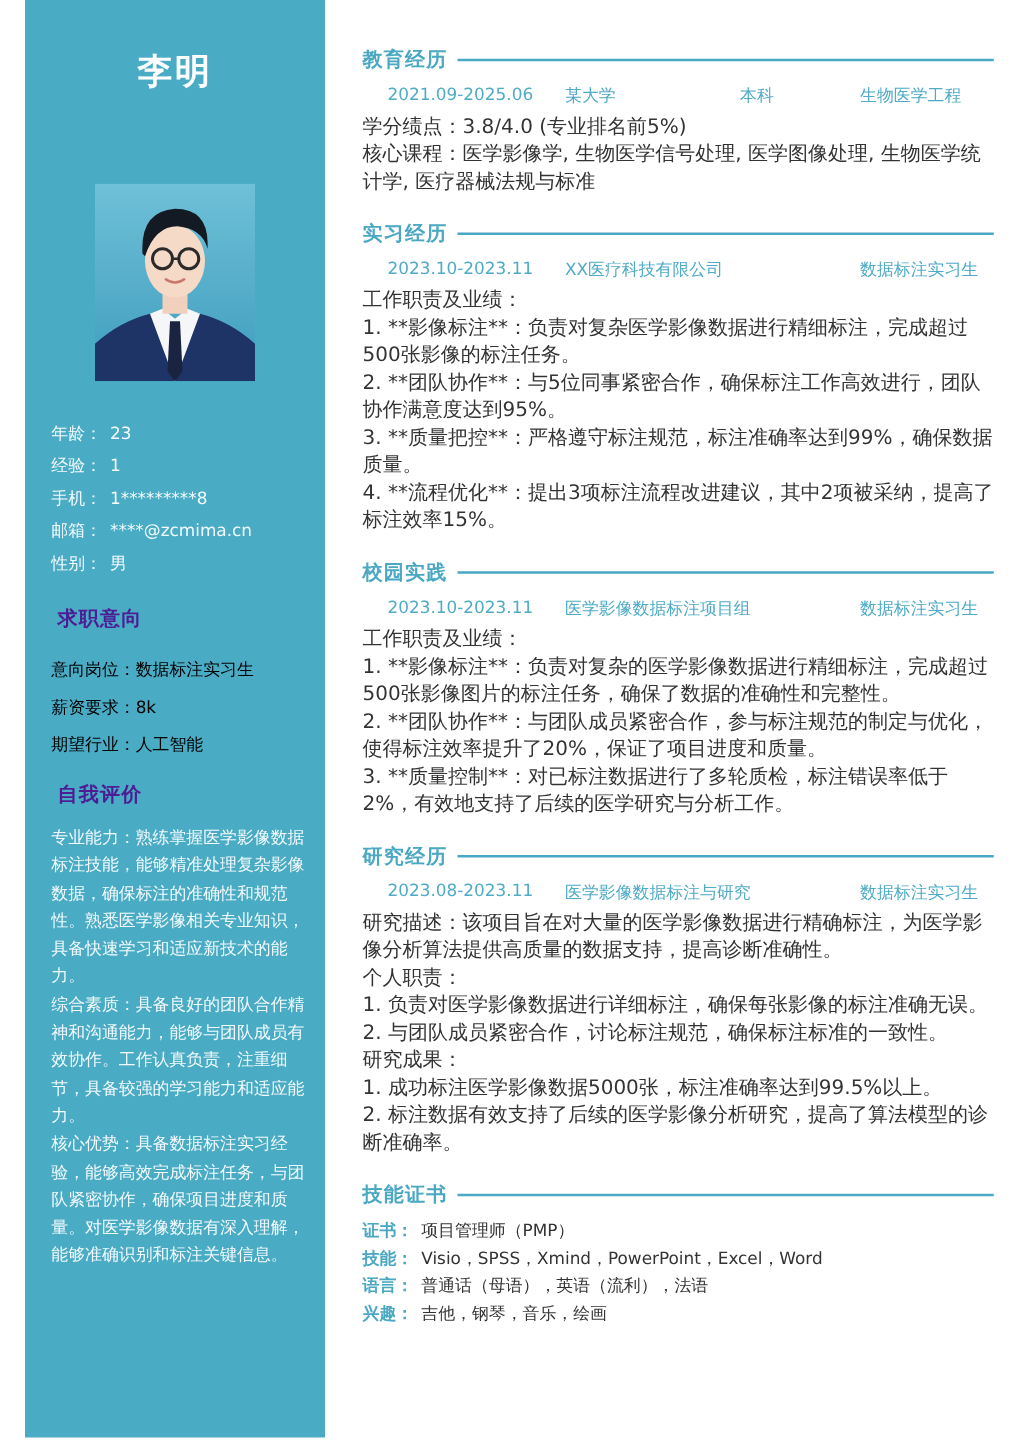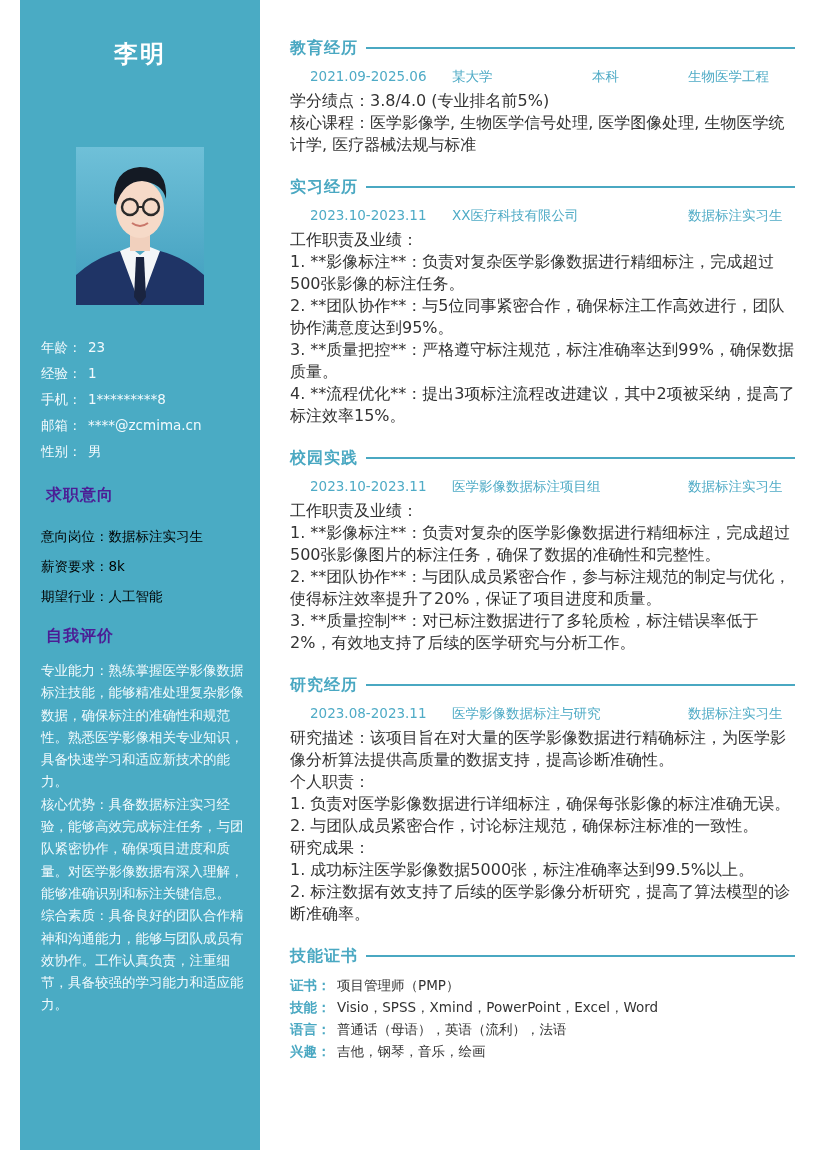--- a/index.html
+++ b/index.html
@@ -5,21 +5,21 @@
   * { box-sizing: border-box; margin: 0; padding: 0; }
   html, body { width: 820px; height: 1160px; background: #ffffff; overflow: hidden; }
   body { position: relative; font-family: "DejaVu Sans", "Liberation Sans", sans-serif; color: #333; }
 
   .sidebar {
     position: absolute; left: 20px; top: 0; width: 240px; height: 1150px;
     background: #4AABC4; color: #fff;
   }
   .name {
     position: absolute; top: 38px; left: 0; width: 240px; text-align: center;
-    font-size: 24px; font-weight: bold; letter-spacing: 2px; color: #fff;
+    font-size: 28px; font-weight: bold; letter-spacing: 2px; color: #fff;
   }
   .photo {
     position: absolute; left: 56px; top: 147px; width: 128px; height: 158px;
     background: linear-gradient(180deg, #5cb6d0 0%, #3f9fbf 100%);
     overflow: hidden;
   }
   .photo svg { width: 100%; height: 100%; display: block; }
 
   .info { position: absolute; left: 21px; top: 334px; width: 210px; }
   .info-row { font-size: 13.5px; line-height: 26px; height: 26px; color: #f2fafd; white-space: nowrap; }
@@ -117,22 +117,22 @@
       <span>薪资要求：</span><span>8k</span>
     </div>
     <div class="intent-row">
       <span>期望行业：</span><span>人工智能</span>
     </div>
   </div>
 
   <div class="side-title" style="top:626px;">自我评价</div>
   <div class="self-eval">
     <p>专业能力：熟练掌握医学影像数据标注技能，能够精准处理复杂影像数据，确保标注的准确性和规范性。熟悉医学影像相关专业知识，具备快速学习和适应新技术的能力。</p>
+    <p>综合素质：具备良好的团队合作精神和沟通能力，能够与团队成员有效协作。工作认真负责，注重细节，具备较强的学习能力和适应能力。</p>
     <p>核心优势：具备数据标注实习经验，能够高效完成标注任务，与团队紧密协作，确保项目进度和质量。对医学影像数据有深入理解，能够准确识别和标注关键信息。</p>
-    <p>综合素质：具备良好的团队合作精神和沟通能力，能够与团队成员有效协作。工作认真负责，注重细节，具备较强的学习能力和适应能力。</p>
   </div>
 </aside>
 
 <main class="main">
 
   <section class="section">
     <div class="sec-head">
       <span class="sec-title">教育经历</span>
       <span class="sec-line"></span>
     </div>

